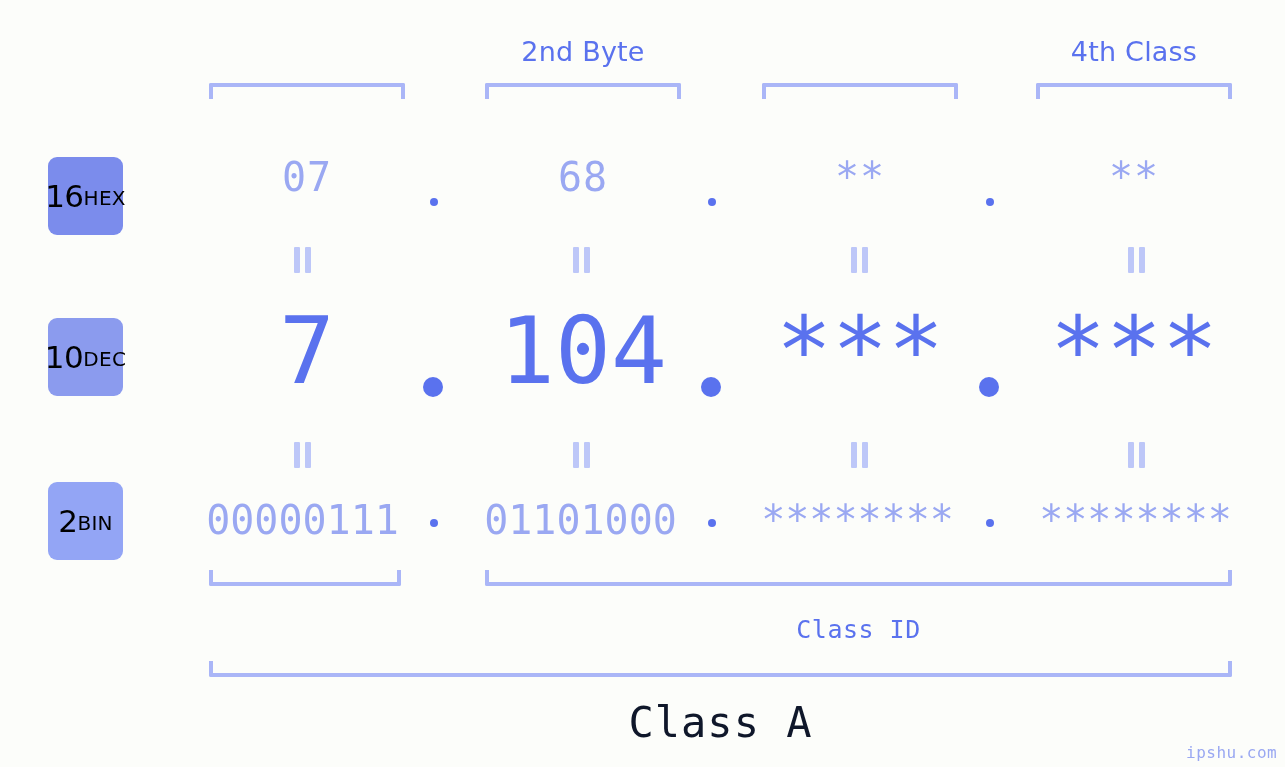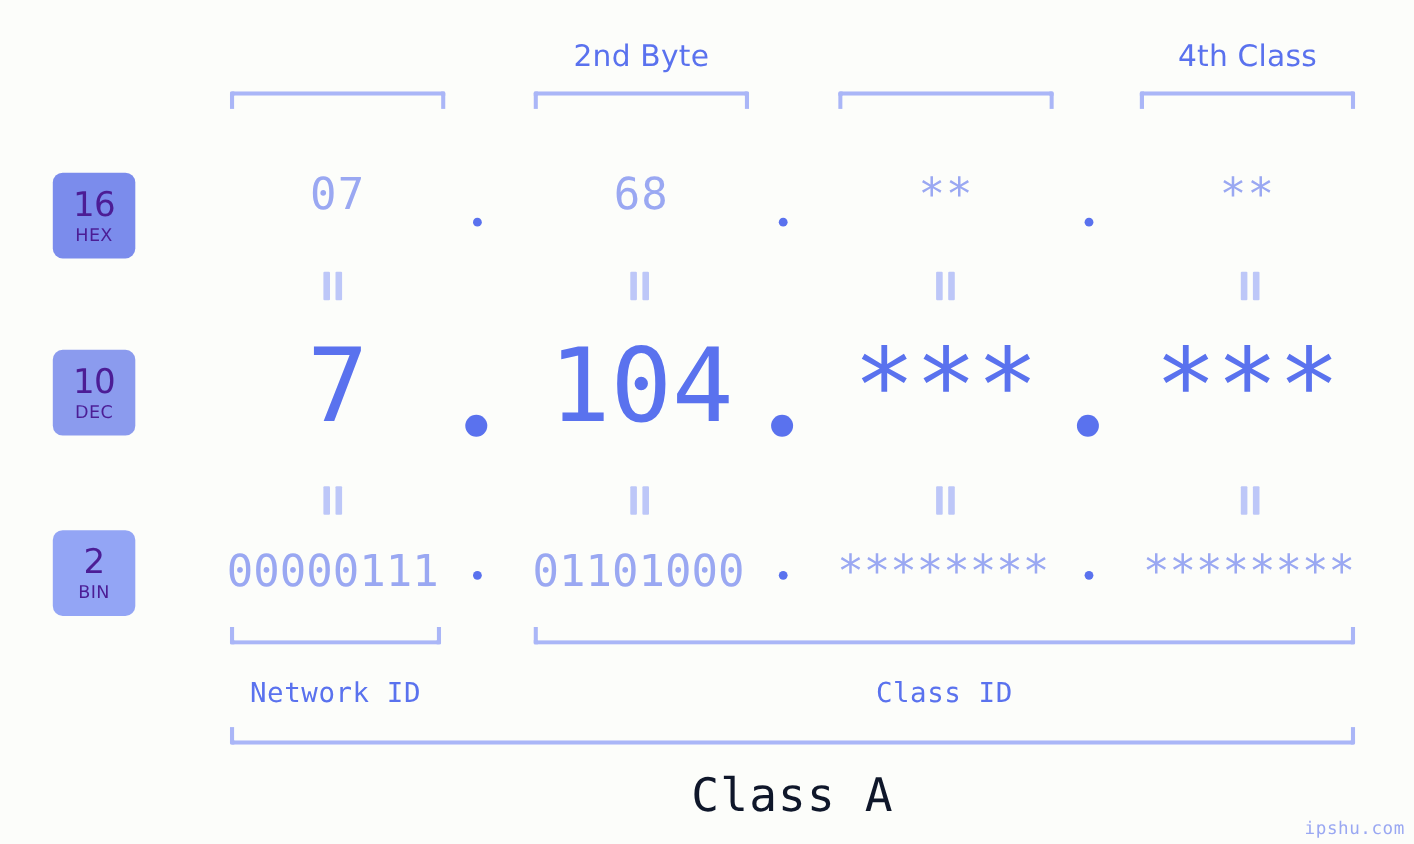--- a/index.html
+++ b/index.html
@@ -38,30 +38,30 @@
     border-right: 4px solid #aab6f7;
     height: 16px;
     border-radius: 0 0 2px 2px;
   }
 
   
   .badge {
     position: absolute;
     width: 75px; height: 78px;
     border-radius: 9px;
-    color: #4c1d95;
+    color: #000000;
     display: flex;
-    flex-direction: column;
+    flex-direction: row;
     align-items: center;
     justify-content: center;
     font-family: "DejaVu Sans", sans-serif;
     line-height: 1;
   }
   .badge .num { font-size: 31px; font-weight: 400; letter-spacing: -0.5px; }
-  .badge .nm  { font-size: 16px; font-weight: 400; margin-top: 4px; letter-spacing: 0.3px; }
+  .badge .nm  { font-size: 20px; font-weight: 400; margin-top: 4px; letter-spacing: 0.3px; }
 
   
   .cell {
     position: absolute;
     text-align: center;
     white-space: pre;
     line-height: 1;
   }
   .row-hex .cell { font-size: 40px; color: #9aa8f2; letter-spacing: 1px; }
   .row-dec .cell { font-size: 93px; color: #5a72ee; letter-spacing: 0px; }
@@ -203,21 +203,20 @@
     <div class="cell" style="left:1033px; top:500px; width:205px;">********</div>
 
     <div class="dot dot-sm" style="left:430px; top:519px;"></div>
     <div class="dot dot-sm" style="left:708px; top:519px;"></div>
     <div class="dot dot-sm" style="left:986px; top:519px;"></div>
   </div>
 
   <div class="bracket-bottom" style="left:209px; top:570px; width:192px;"></div>
   <div class="bracket-bottom" style="left:485px; top:570px; width:747px;"></div>
 
-  <div class="id-label" style="left:209px; top:615px; width:192px;">Network ID</div>
   <div class="id-label" style="left:485px; top:615px; width:747px;">Class ID</div>
 
   <div class="bracket-bottom" style="left:209px; top:661px; width:1023px;"></div>
 
   <div class="class-label" style="left:209px; top:698px; width:1023px;">Class A</div>
 
   <div class="watermark" style="left:1186px; top:743px;">ipshu.com</div>
 
 </div>
 

